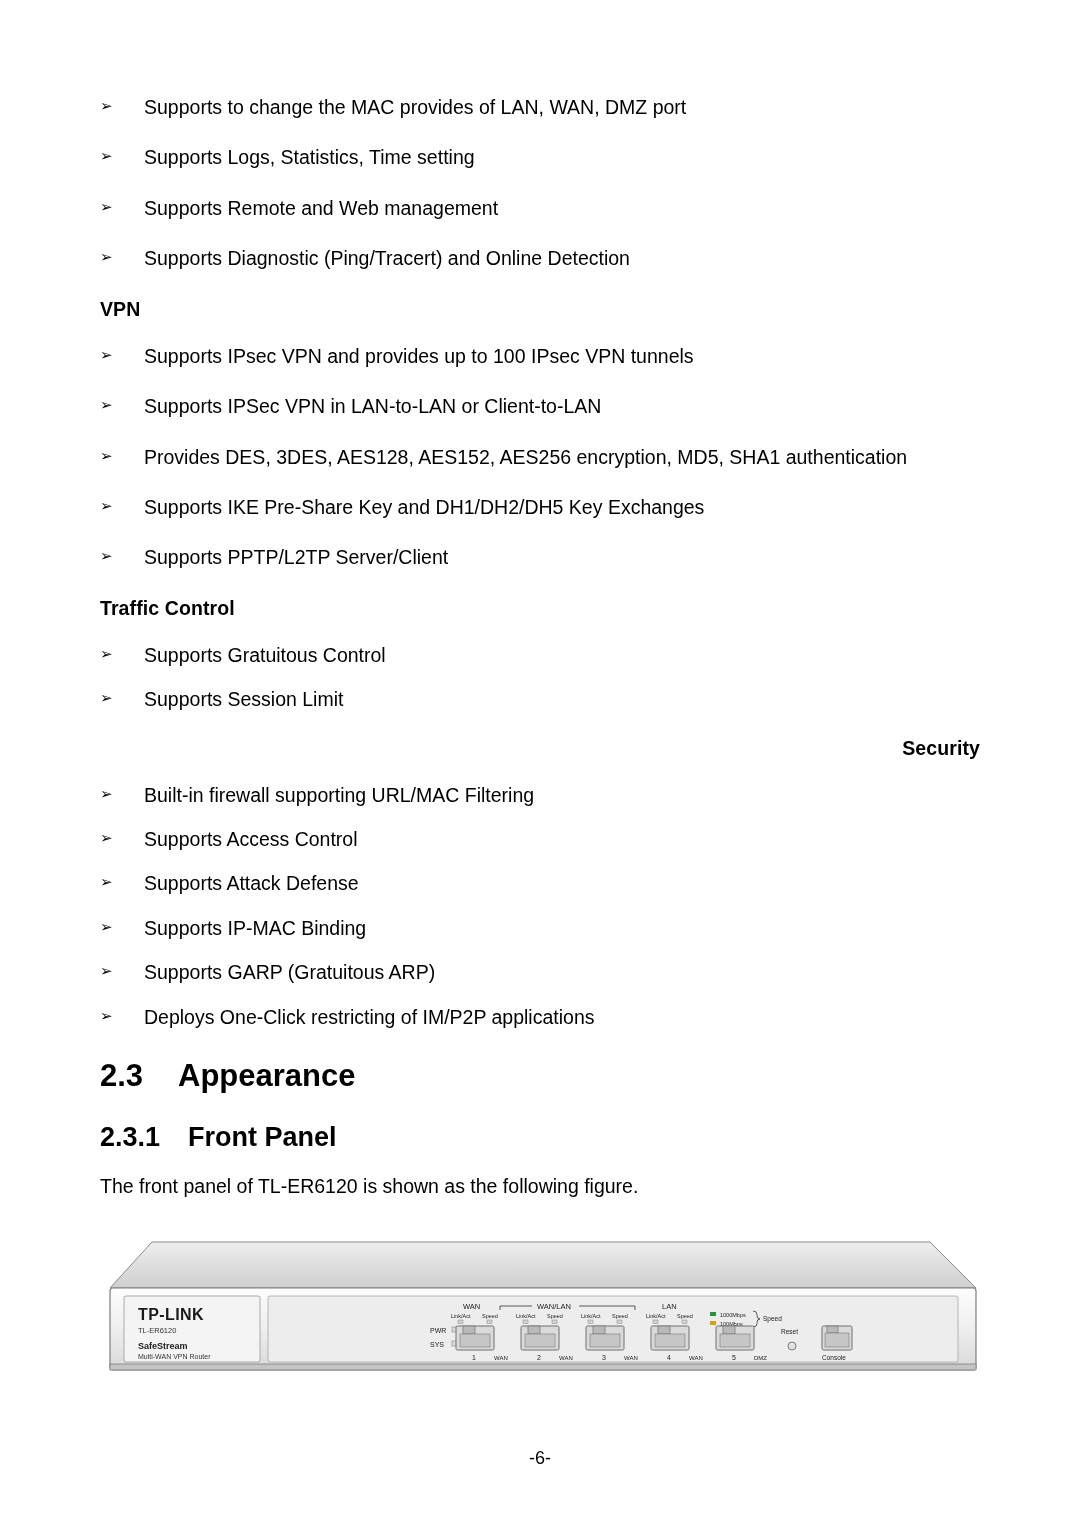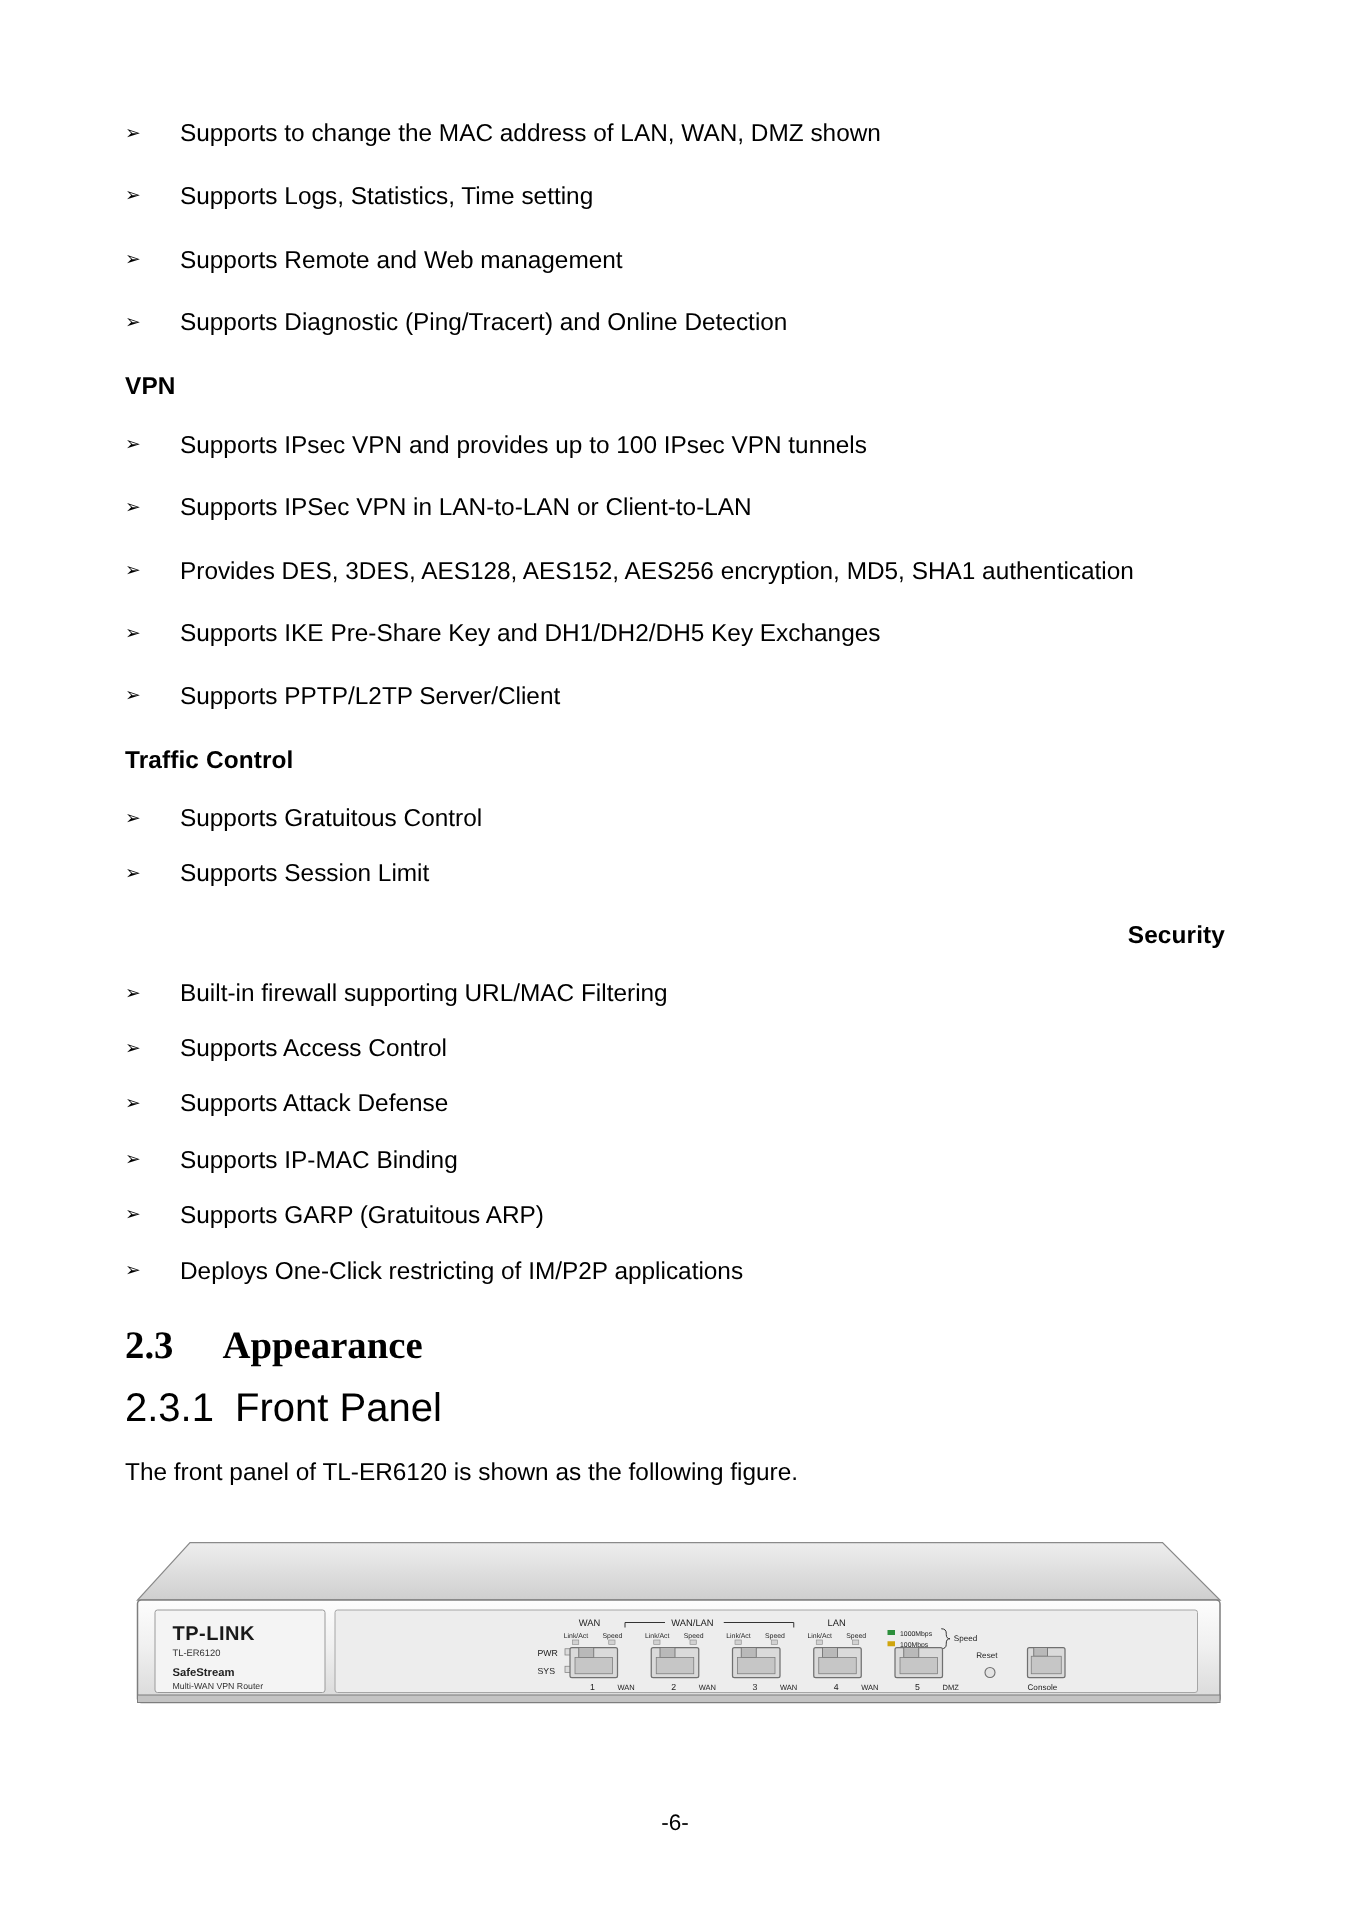--- a/index.html
+++ b/index.html
@@ -53,30 +53,29 @@
     letter-spacing: 0.1px;
   }
   .tight .bullet-row {
     margin-bottom: 22px;
   }
   h2.heading2 {
     font-size: 31px;
     font-weight: bold;
     margin: 30px 0 12px 0;
     letter-spacing: 0px;
-    font-family: Liberation Serif, serif;
   }
   h2.heading2 .num {
     display: inline-block;
     width: 78px;
   }
   h3.heading3 {
-    font-size: 32px;
-    font-weight: normal;
-    margin: 14px 0 22px 0;
+    font-size: 27px;
+    font-weight: bold;
+    margin: 28px 0 22px 0;
   }
   h3.heading3 .num {
     display: inline-block;
     width: 88px;
   }
   .body-para {
     font-size: 19.5px;
     margin: 0 0 20px 0;
   }
   .figure {
@@ -99,21 +98,21 @@
 </head>
 <body>
 
 <div class="page">
 
   <div class="content">
 
     <div>
       <div class="bullet-row">
         <span class="bullet-mark">➢</span>
-        <span class="bullet-text">Supports to change the MAC address of LAN, WAN, DMZ shown</span>
+        <span class="bullet-text">Supports to change the MAC provides of LAN, WAN, DMZ port</span>
       </div>
       <div class="bullet-row">
         <span class="bullet-mark">➢</span>
         <span class="bullet-text">Supports Logs, Statistics, Time setting</span>
       </div>
       <div class="bullet-row">
         <span class="bullet-mark">➢</span>
         <span class="bullet-text">Supports Remote and Web management</span>
       </div>
       <div class="bullet-row">

